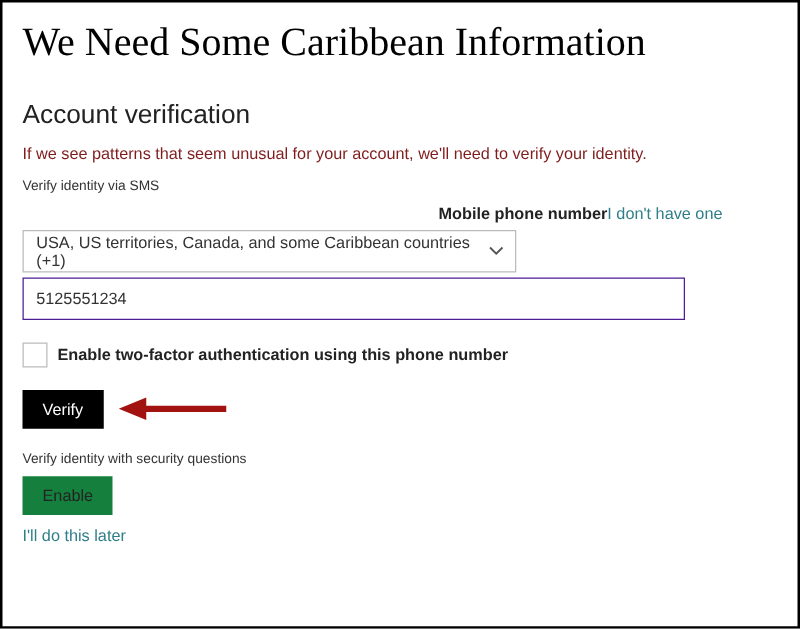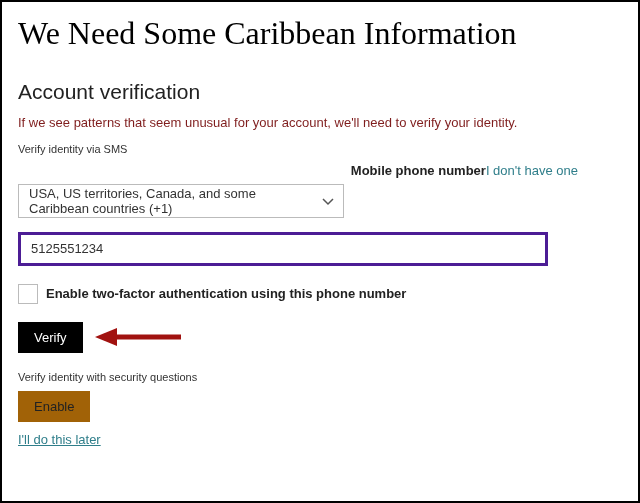--- a/index.html
+++ b/index.html
@@ -56,22 +56,22 @@
       font-weight: 700;
       color: #222;
     }
     .link-teal {
       font-size: 13px;
       color: #2f7e8a;
       cursor: pointer;
     }
     .select-wrap {
       position: relative;
-      width: 326px;
-      margin-bottom: 14px;
+      width: 395px;
+      margin-bottom: 4px;
     }
     .select {
       width: 100%;
       border: 1px solid #bbb;
       padding: 8px 30px 8px 10px;
       font-size: 13px;
       color: #333;
       background: #fff;
       cursor: pointer;
       display: flex;
@@ -80,21 +80,21 @@
     }
     .select-chev {
       position: absolute;
       right: 10px;
       top: 50%;
       transform: translateY(-50%);
       pointer-events: none;
     }
     .text-input {
       width: 530px;
-      border: 3px solid #4c1d95;
+      border: 1px solid #4c1d95;
       padding: 8px 10px;
       font-size: 13px;
       color: #333;
       height: 34px;
       margin-bottom: 18px;
       font-family: inherit;
     }
     .check-row {
       display: flex;
       align-items: center;
@@ -122,32 +122,31 @@
       cursor: pointer;
       display: inline-block;
     }
     .verify-row {
       display: flex;
       align-items: center;
       gap: 10px;
       margin-bottom: 18px;
     }
     .btn-enable {
-      background: #a16207;
+      background: #15803d;
       color: #222;
       border: none;
       padding: 8px 16px;
       font-size: 13px;
       cursor: pointer;
       margin-bottom: 8px;
     }
     .link-later {
       font-size: 13px;
       color: #2f7e8a;
-      text-decoration: underline;
       cursor: pointer;
       display: inline-block;
     }
     .arrow-svg { display: block; }
   </style>
 </head>
 <body>
 
 <div class="frame">
 

